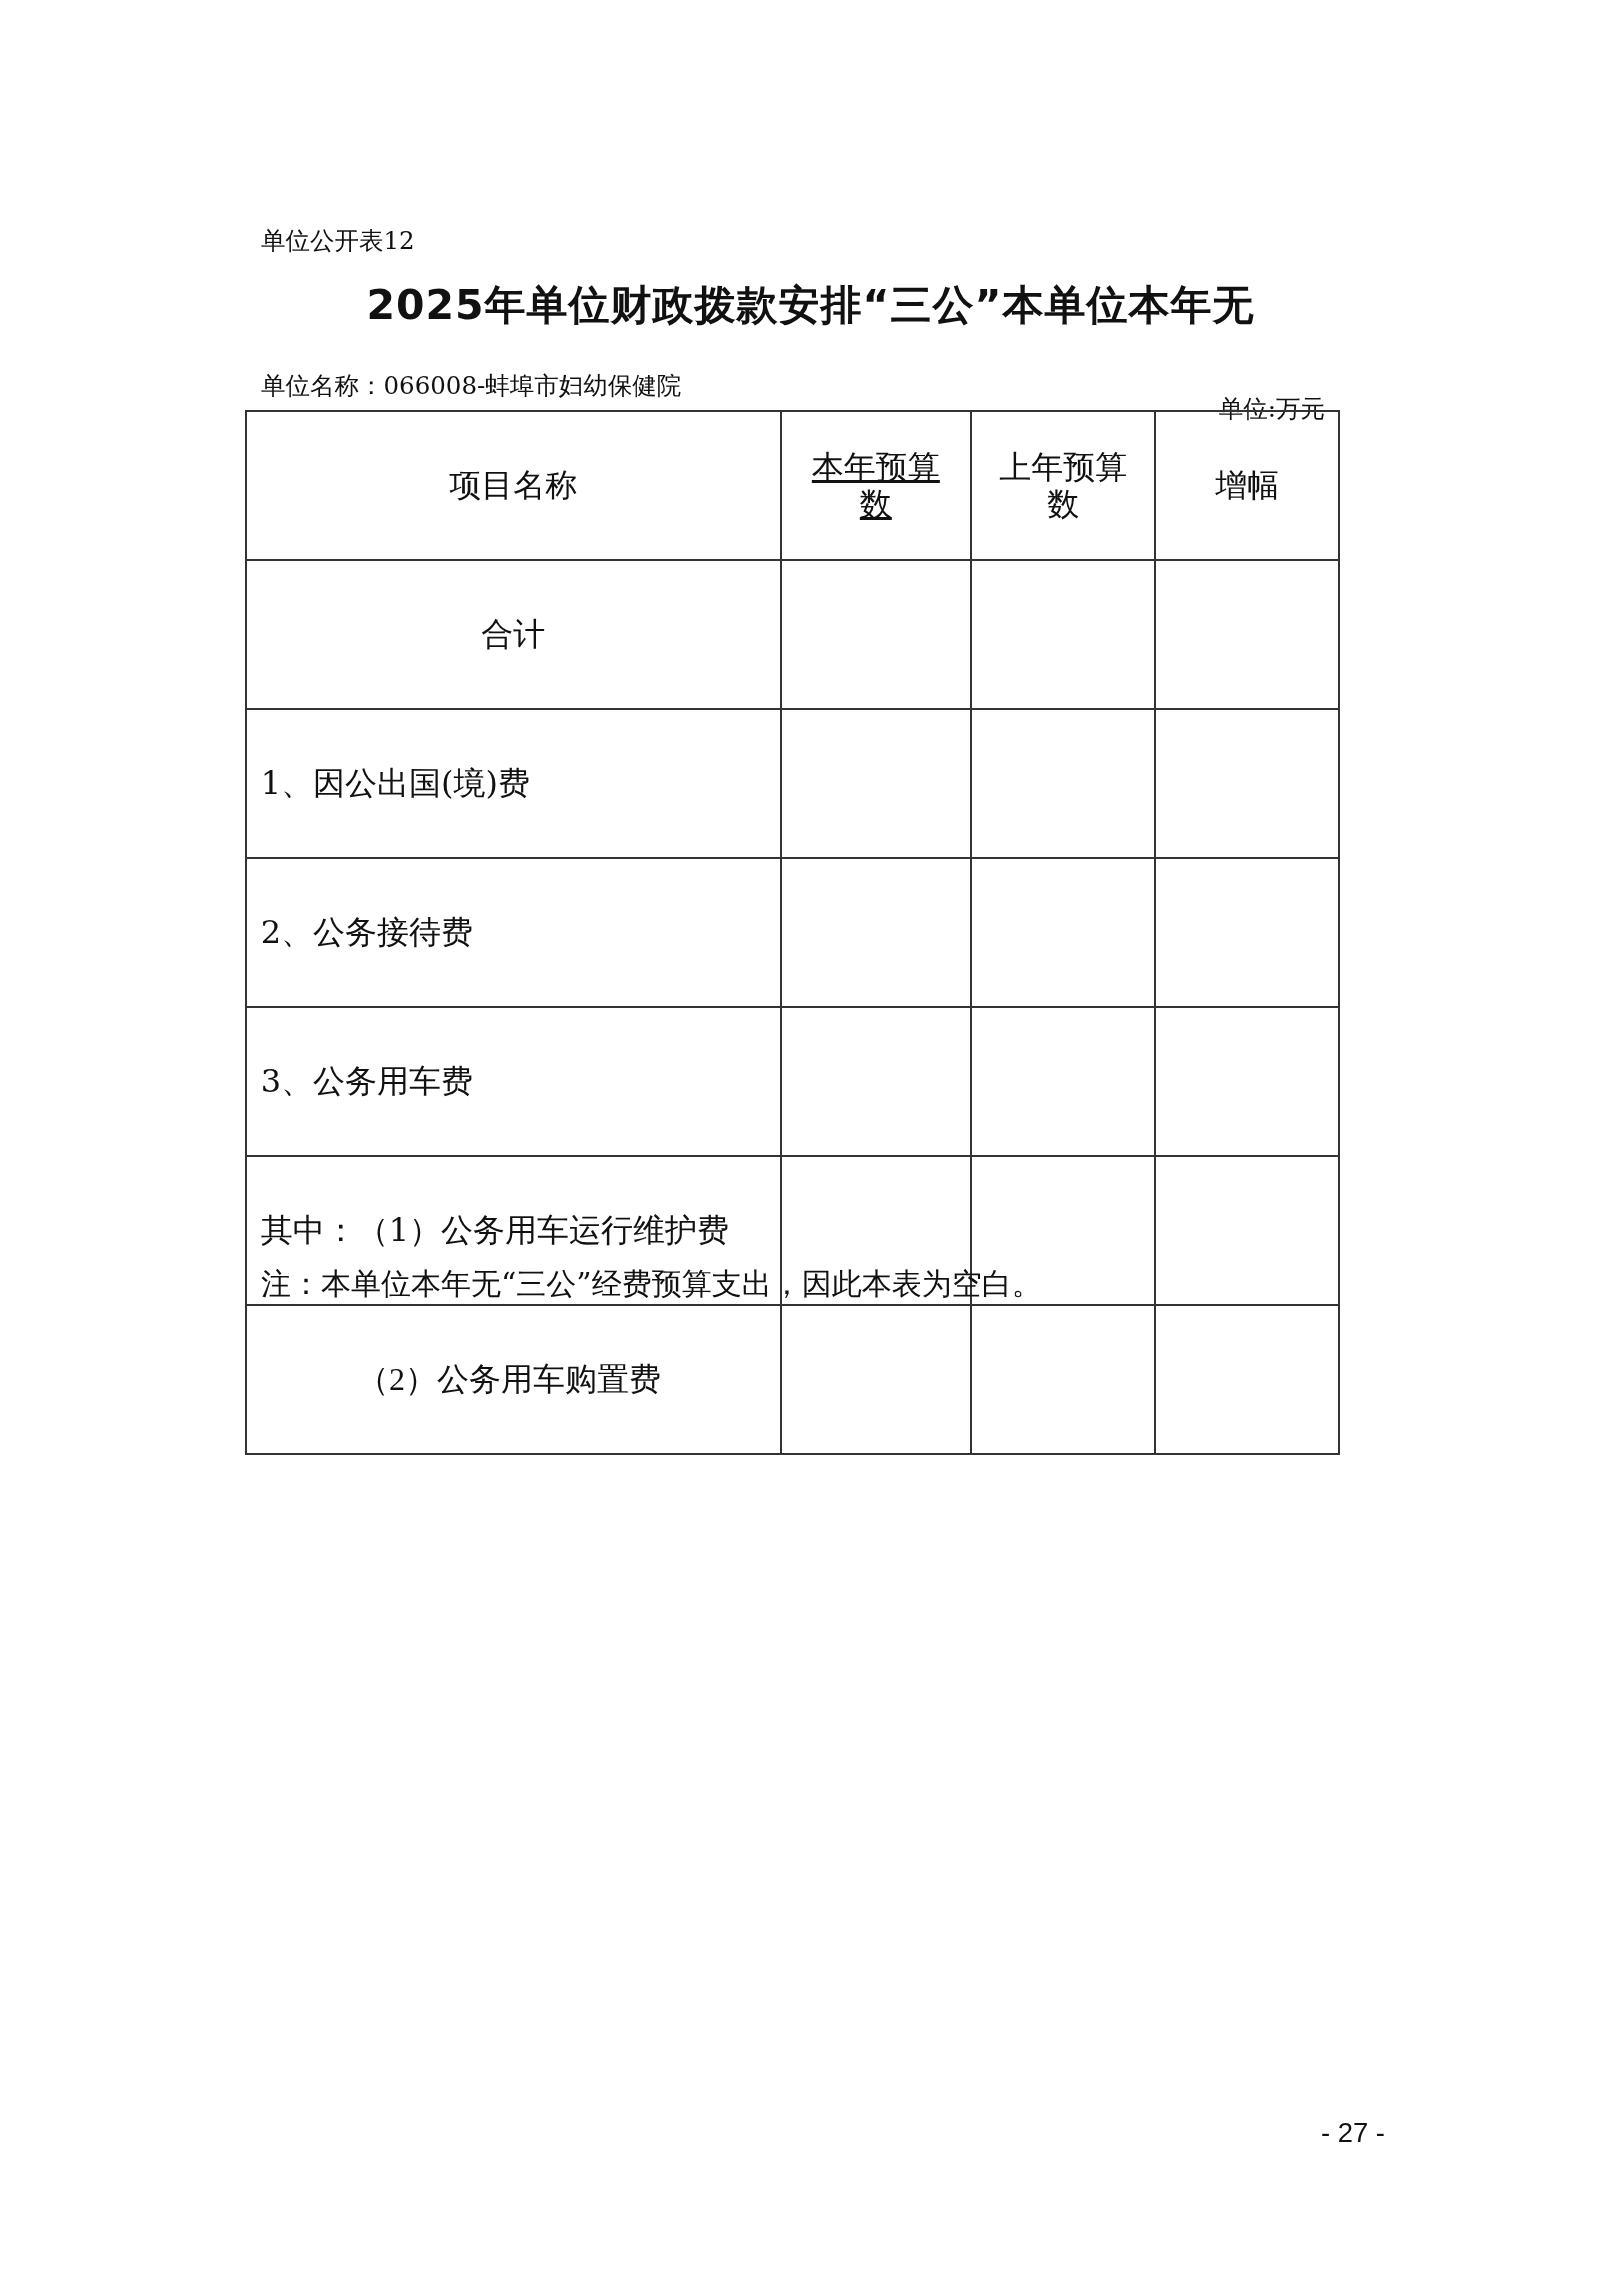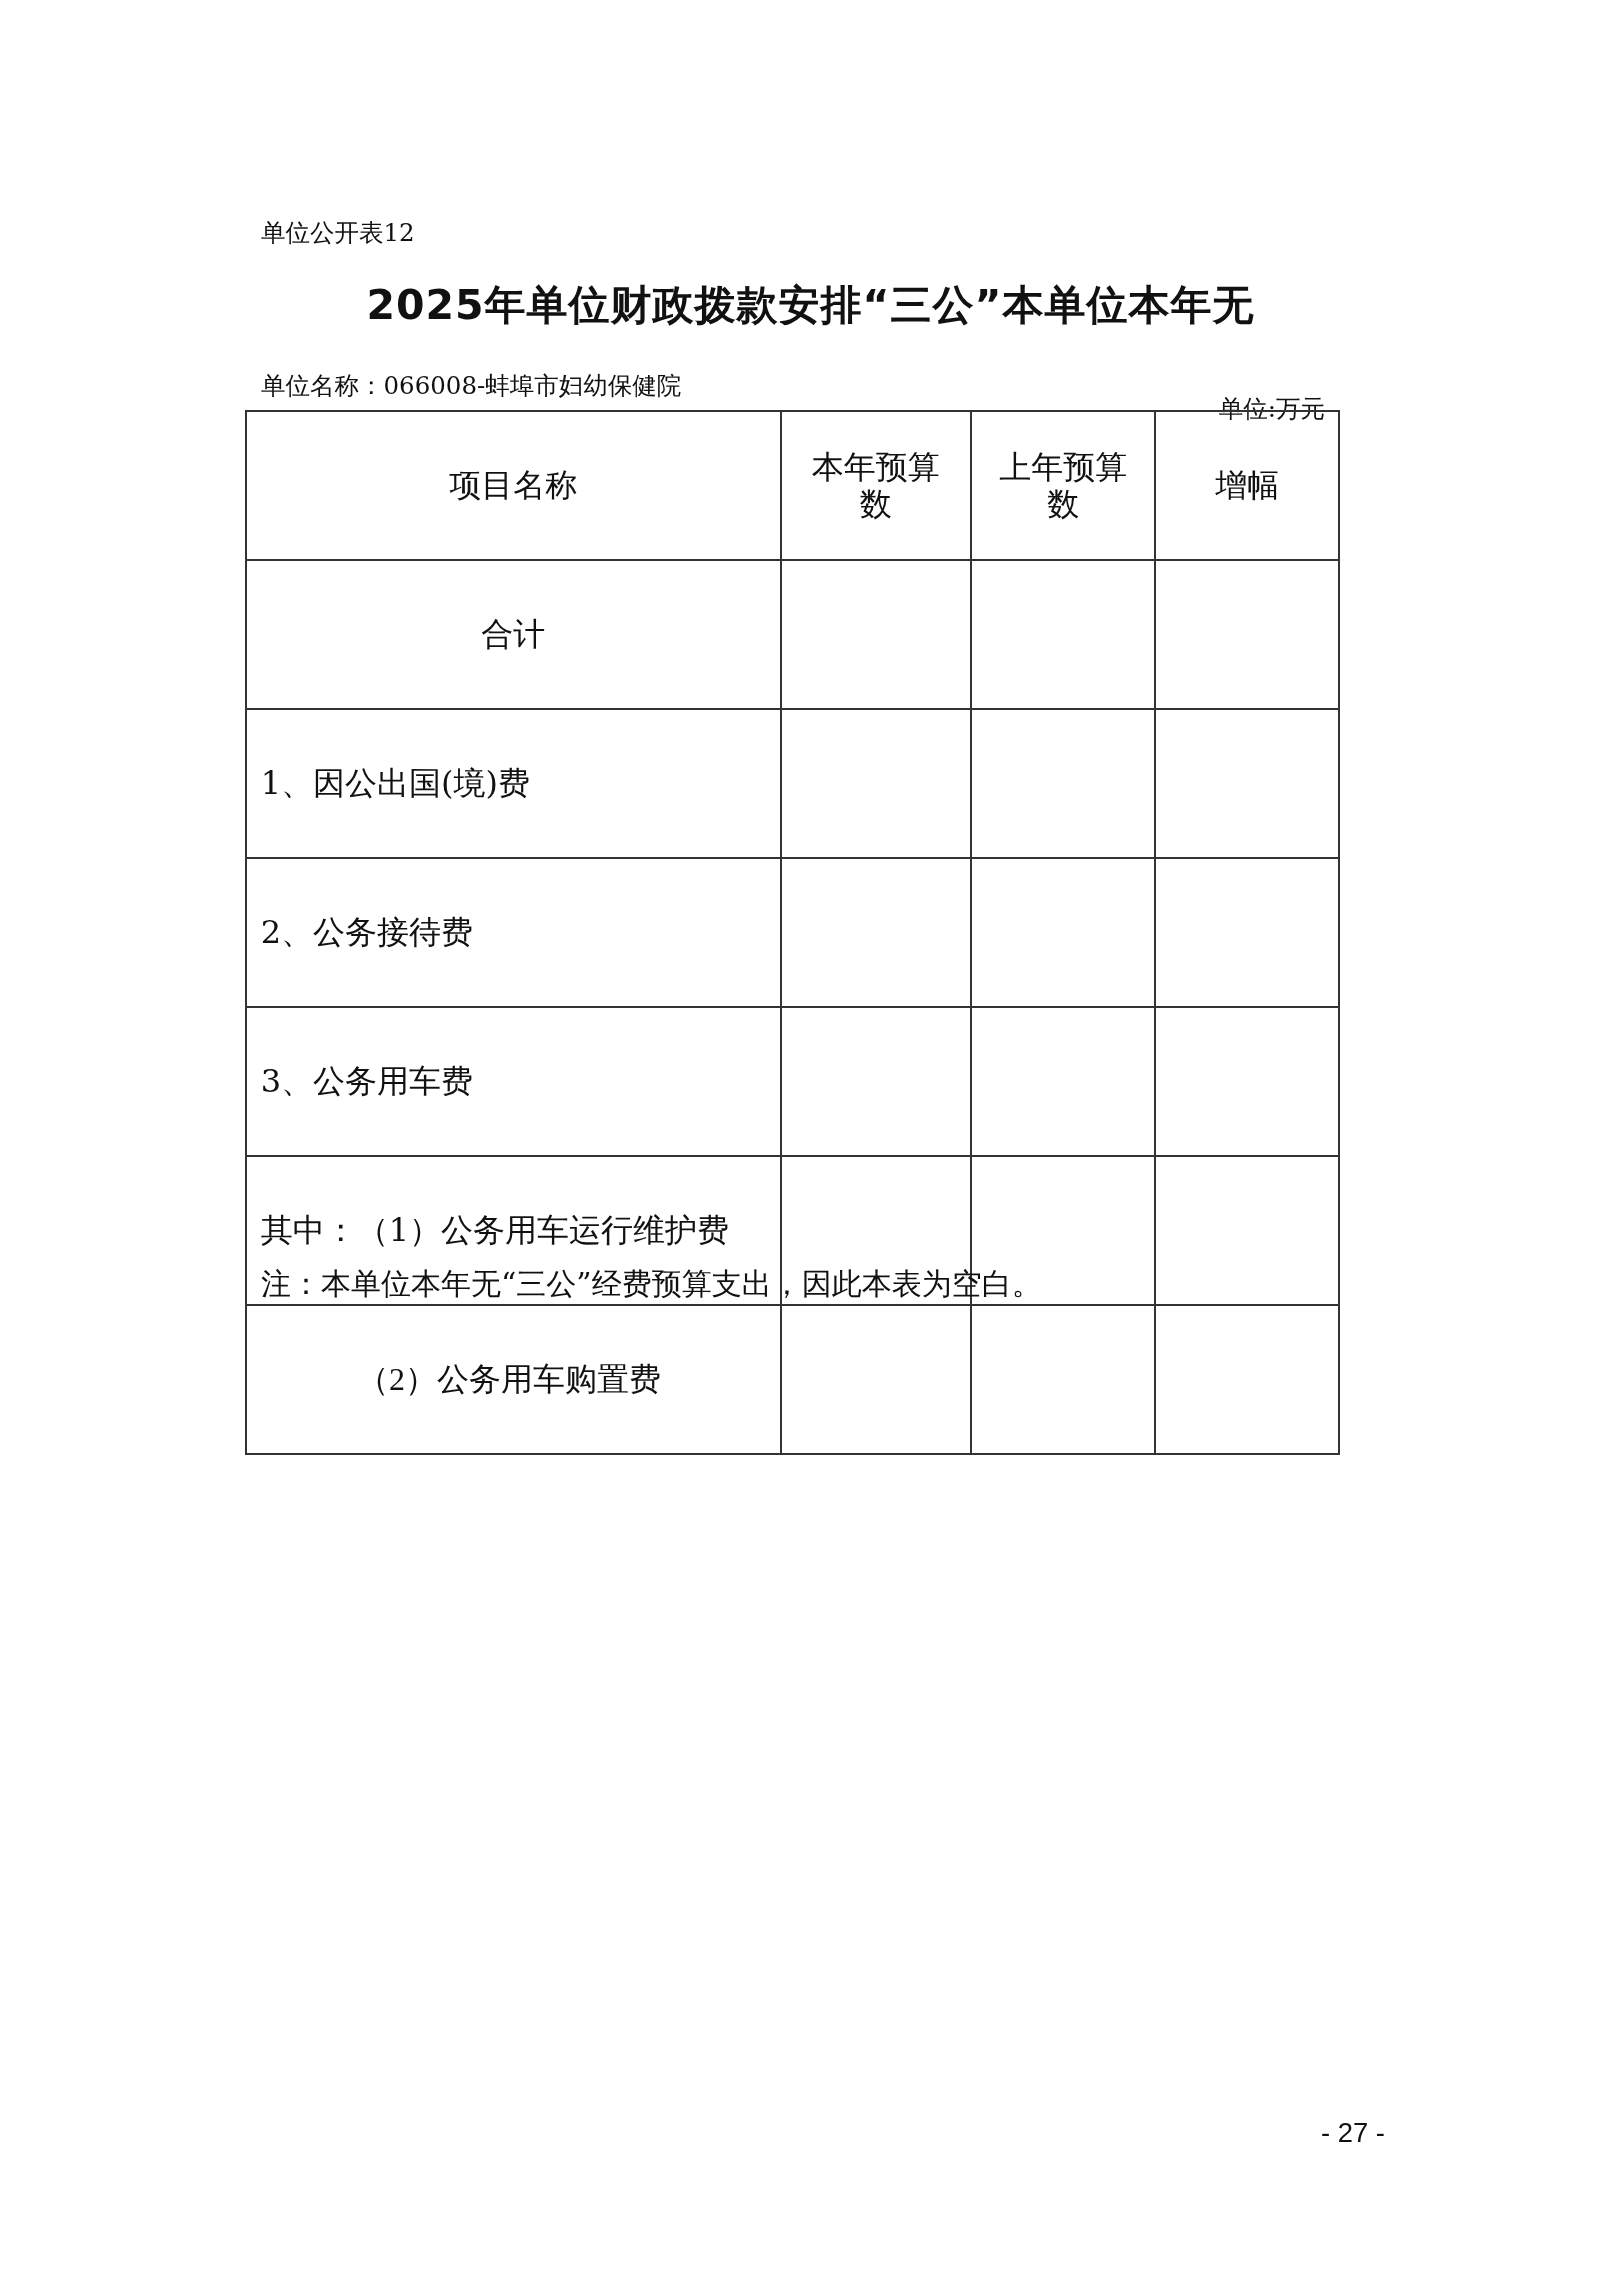--- a/index.html
+++ b/index.html
@@ -1,26 +1,26 @@
 <!DOCTYPE html>
 <html><head>
 <meta charset="utf-8">
 <style>
   html, body { margin:0; padding:0; background:#ffffff; }
   body { width:1621px; height:2293px; position:relative; font-family:"DejaVu Serif","Liberation Serif",serif; color:#111; }
-  .form-id { position:absolute; left:261px; top:216px; font-size:24.5px; }
+  .form-id { position:absolute; left:261px; top:224px; font-size:24.5px; }
   .title { position:absolute; left:0; width:1621px; top:278px; text-align:center; font-family:"DejaVu Sans","Liberation Sans",sans-serif; font-size:41px; font-weight:bold; letter-spacing:1px; }
   .unit-name { position:absolute; left:261px; top:369px; font-size:24.5px; }
   .unit { position:absolute; right:296px; top:369px; font-size:24.5px;margin-top:23px; }
   table { position:absolute; left:245px; top:410px; border-collapse:collapse; width:1095px; }
   td, th { border:2px solid #333; font-weight:normal; font-size:32px; padding:16px; }
   th { height:115px; text-align:center; line-height:37px; }
   td { height:115px; }
   .c1 { width:563px; }
-  .c2 { width:180px; }
+  .c2 { width:180px;text-decoration:underline; }
   .c3 { width:173px; }
   .c4 { width:172px;border-radius:14px; }
   .left { text-align:left; padding-left:13.7px; }
   .center { text-align:center; }
   .indent { padding-left:110px; text-align:left;font-family:Liberation Serif, serif; }
   .note { position:absolute; left:261px; top:1264px; font-size:30px; }
   .page-num { position:absolute; left:1321px; top:2117px; font-family:Liberation Sans, sans-serif; font-size:27.4px; }
 </style>
 </head>
 <body>

